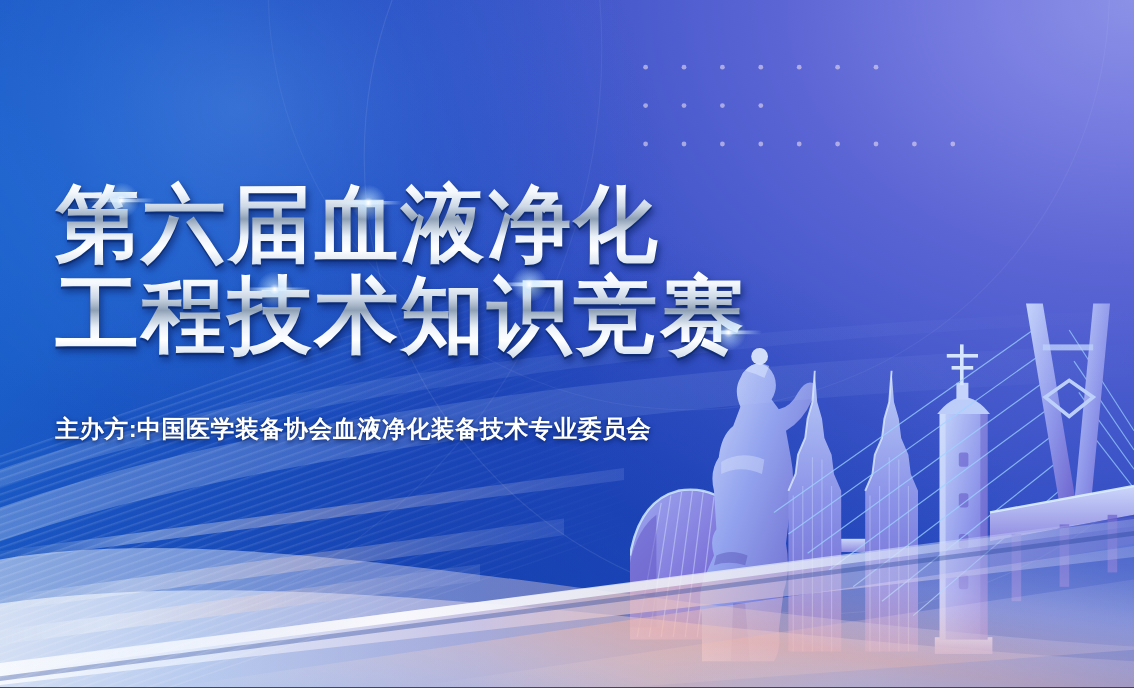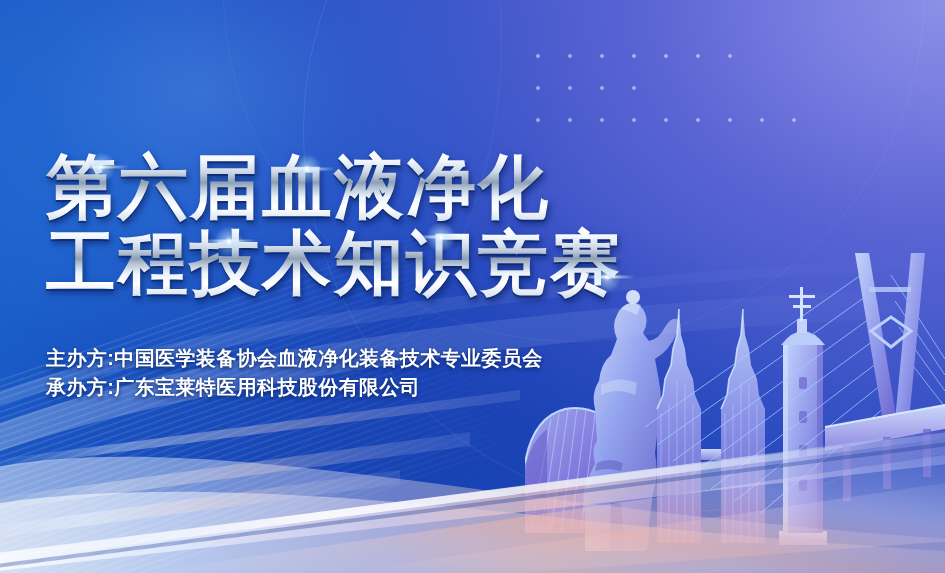--- a/index.html
+++ b/index.html
@@ -420,16 +420,15 @@
   </div>
 
   <div class="flare" style="left: 72px;  top: 138px;"></div>
   <div class="flare" style="left: 278px; top: 140px;"></div>
   <div class="flare" style="left: 200px; top: 212px;"></div>
   <div class="flare" style="left: 412px; top: 208px;"></div>
   <div class="flare" style="left: 578px; top: 248px;"></div>
 
   <div class="sub-block">
     <div class="sub-line">主办方:中国医学装备协会血液净化装备技术专业委员会</div>
-    <div class="sub-line">承办方:广东宝莱特医用科技股份有限公司</div>
   </div>
 
 </div>
 
 </body></html>

